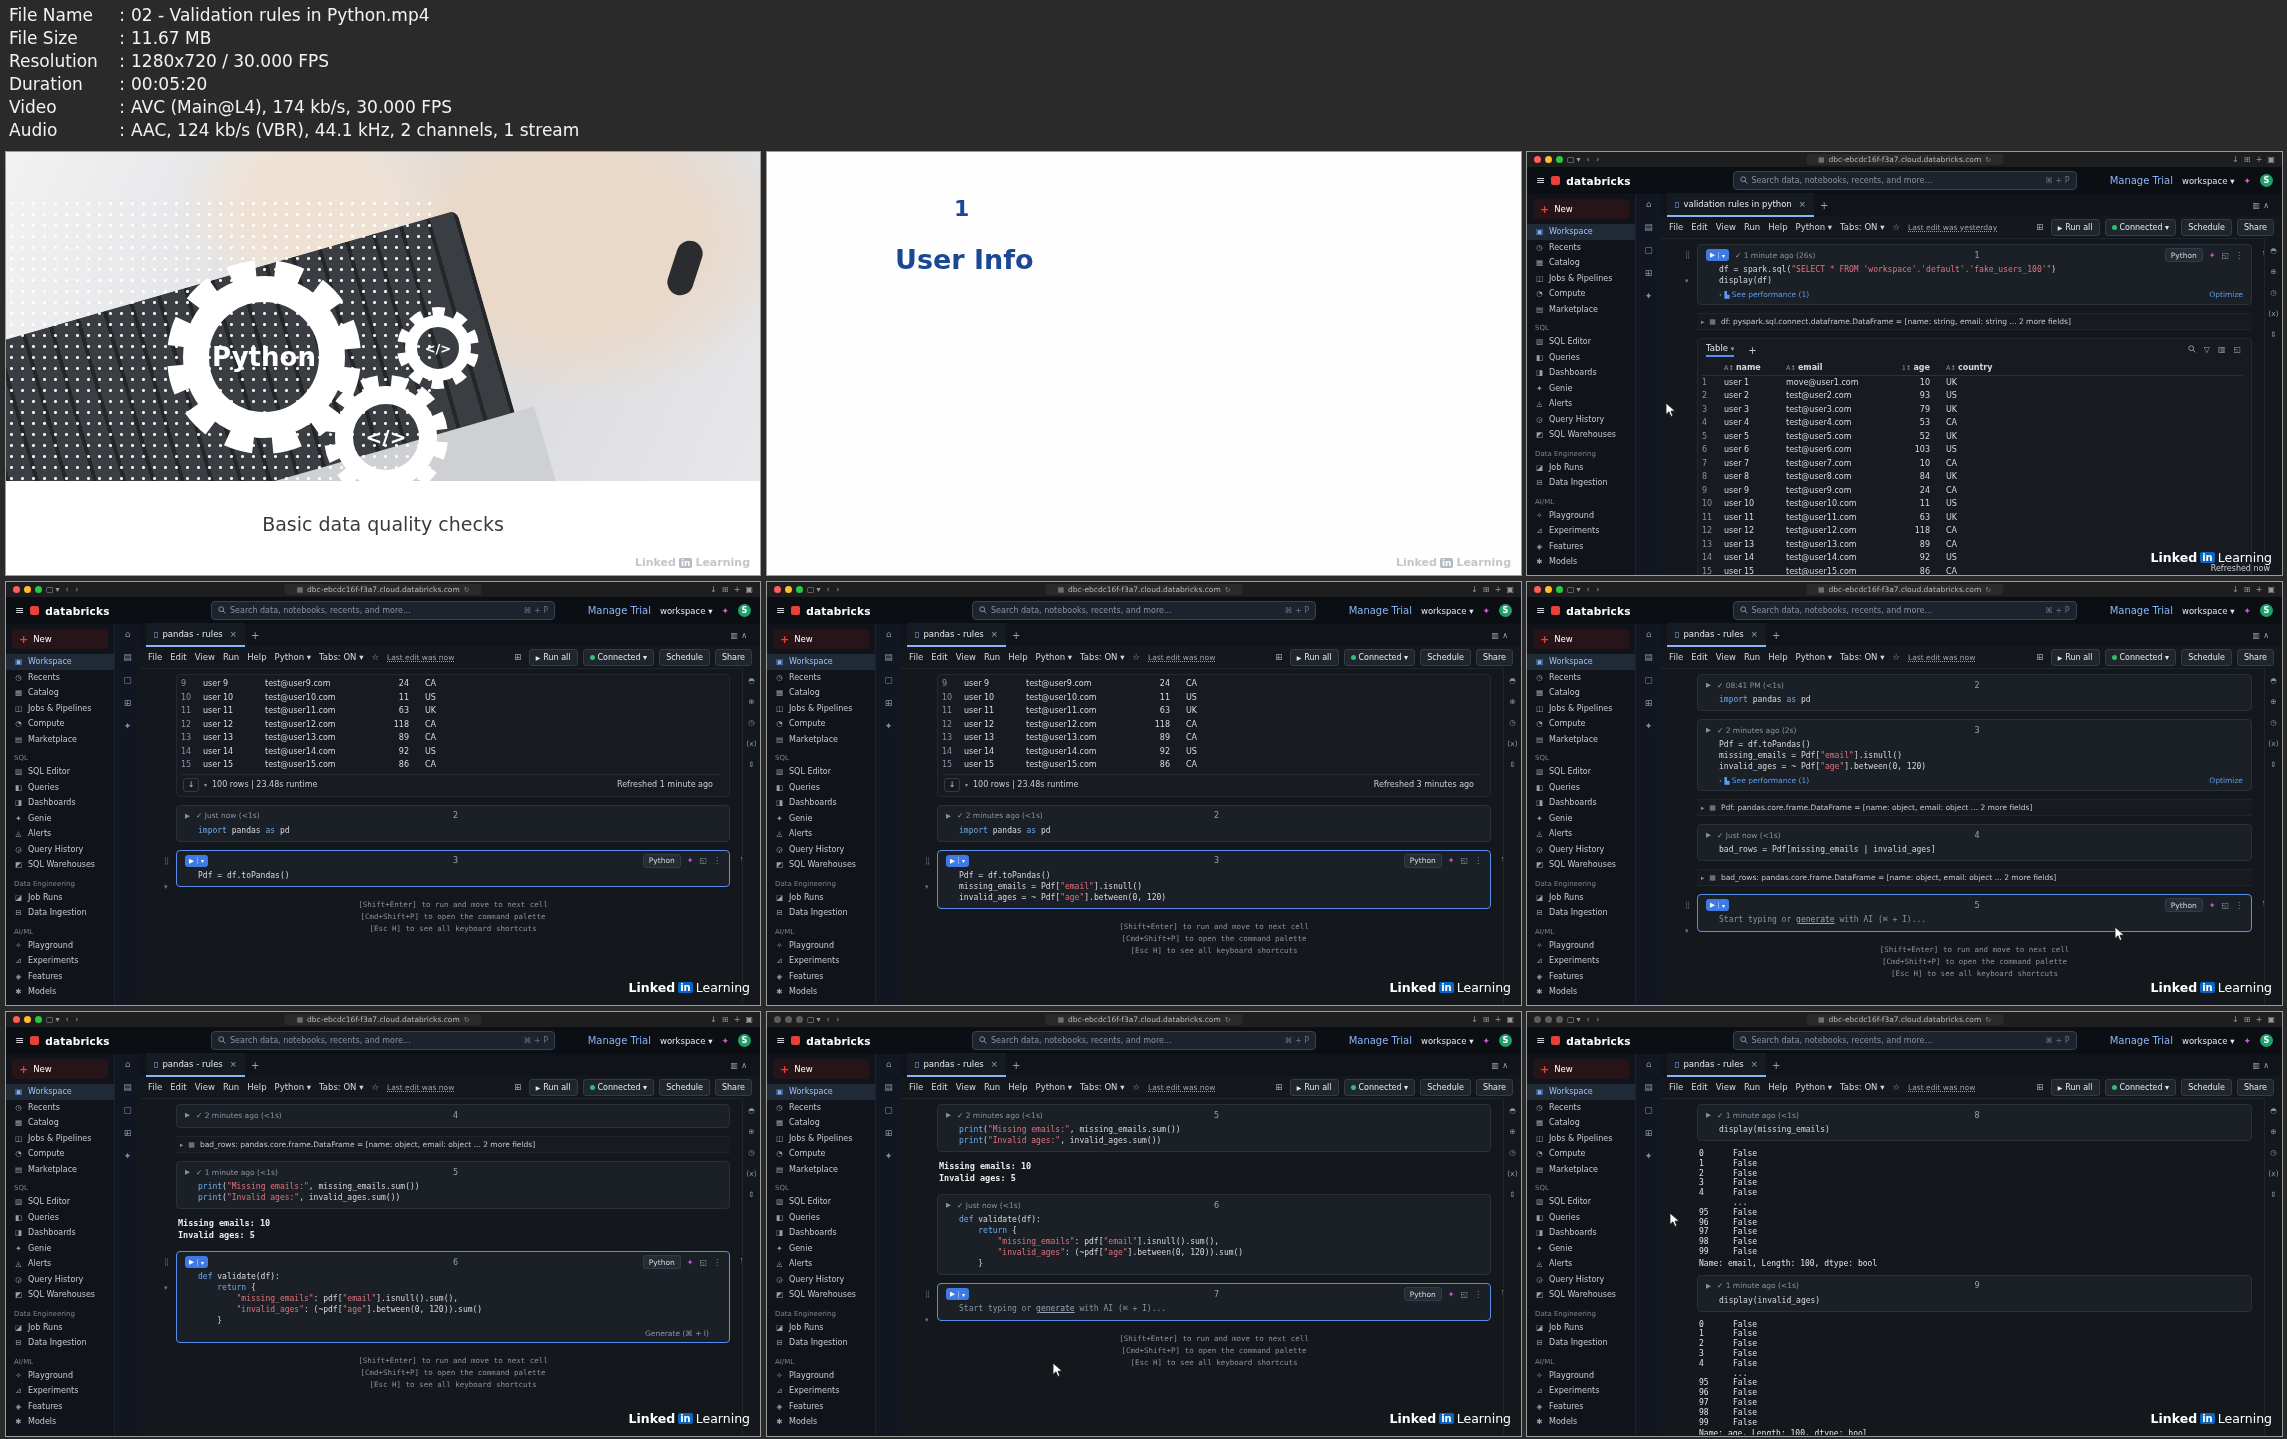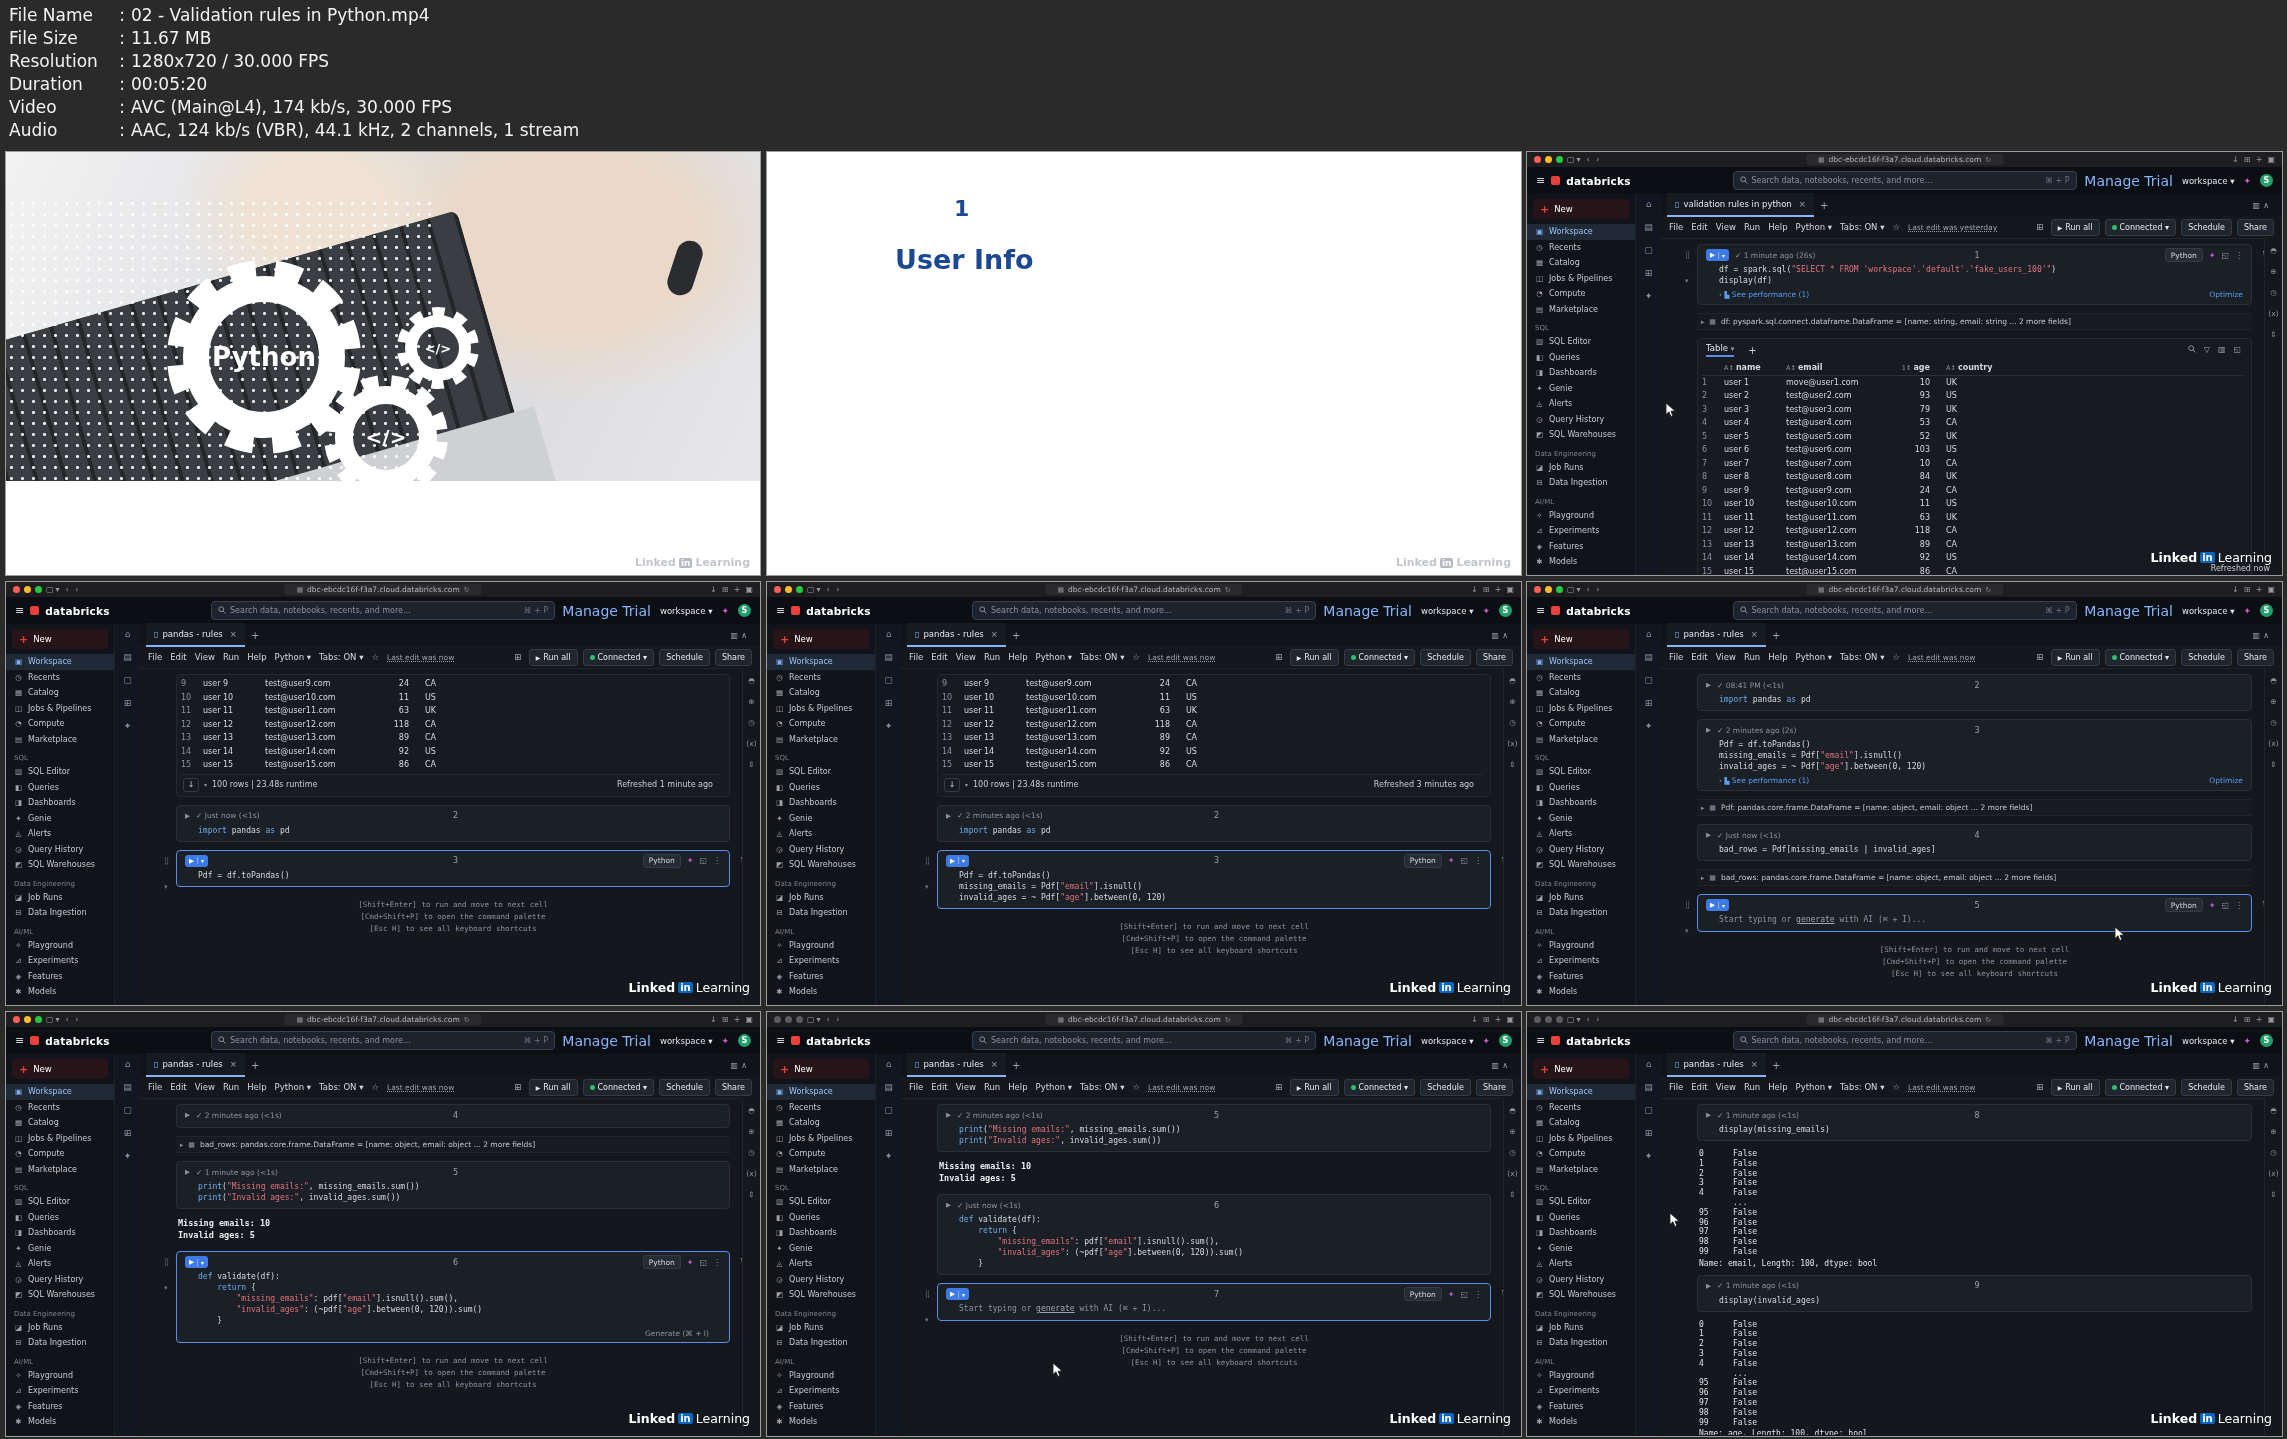--- a/index.html
+++ b/index.html
@@ -56,21 +56,21 @@
   .tbicons-r{margin-left:auto;color:#9a9a9e;font-size:8px;}
   .dbh{height:27px;background:#0b0e13;display:flex;align-items:center;padding:0 9px;gap:6px;position:relative;}
   .burger{color:#cfd3d8;font-size:11px;}
   .dblogo{width:9px;height:9px;border-radius:2px;background:#e8413c;display:inline-block;}
   .brand{color:#fff;font-size:10.5px;font-weight:bold;letter-spacing:.2px;}
   .searchbox{position:absolute;left:50%;transform:translateX(-50%);width:330px;height:17px;
     background:#1d232c;border:1px solid #3a4250;border-radius:4px;display:flex;align-items:center;
     padding:0 6px;gap:4px;color:#8a92a0;font-size:8px;white-space:nowrap;}
   .skey{margin-left:auto;color:#6b7280;}
   .dbhr{margin-left:auto;display:flex;align-items:center;gap:9px;}
-  .mtrial{color:#8ab4f8;font-size:14px;}
+  .mtrial{color:#8ab4f8;font-size:10px;}
   .wsmenu{color:#e5e7eb;font-size:8.5px;}
   .spark{color:#d45bc8;font-size:9px;}
   .avatar{width:13px;height:13px;border-radius:50%;background:#22a06b;color:#fff;font-size:8px;
     display:flex;align-items:center;justify-content:center;font-weight:bold;}
   .dbbody{display:flex;height:381px;}
   .sidebar{width:108px;background:#10141a;flex:none;padding-top:2px;}
   .newbtn{margin:3px 6px 5px 6px;height:20px;border-radius:4px;background:#271418;display:flex;
     align-items:center;gap:5px;padding:0 7px;}
   .newplus{color:#e8413c;font-weight:bold;font-size:11px;}
   .newlab{color:#fff;font-size:8.5px;}
@@ -229,20 +229,21 @@
         <circle cx="380" cy="285" r="42" fill="none" stroke="#fff" stroke-width="18"></circle>
         <text class="gtxt" x="380" y="292" font-size="20">&lt;/&gt;</text>
       </g>
       <g>
         <circle cx="258" cy="205" r="86" fill="none" stroke="#fff" stroke-width="22" stroke-dasharray="26 19" transform="rotate(7 258 205)"></circle>
         <circle cx="258" cy="205" r="68" fill="none" stroke="#fff" stroke-width="26"></circle>
         <text class="gtxt" x="258" y="214" font-size="26">Python</text>
       </g>
     </svg>
     <div class="s1-band">
+      <div class="s1-caption">Basic data quality checks</div>
       <div class="wm-slide">
         <span>Linked</span>
           <span class="wmin">in</span>
           <span>Learning</span>
       </div>
     </div>
   </div>
 
   <div class="thumb r1 c2 slide2">
     <div class="s2-num">1</div>

